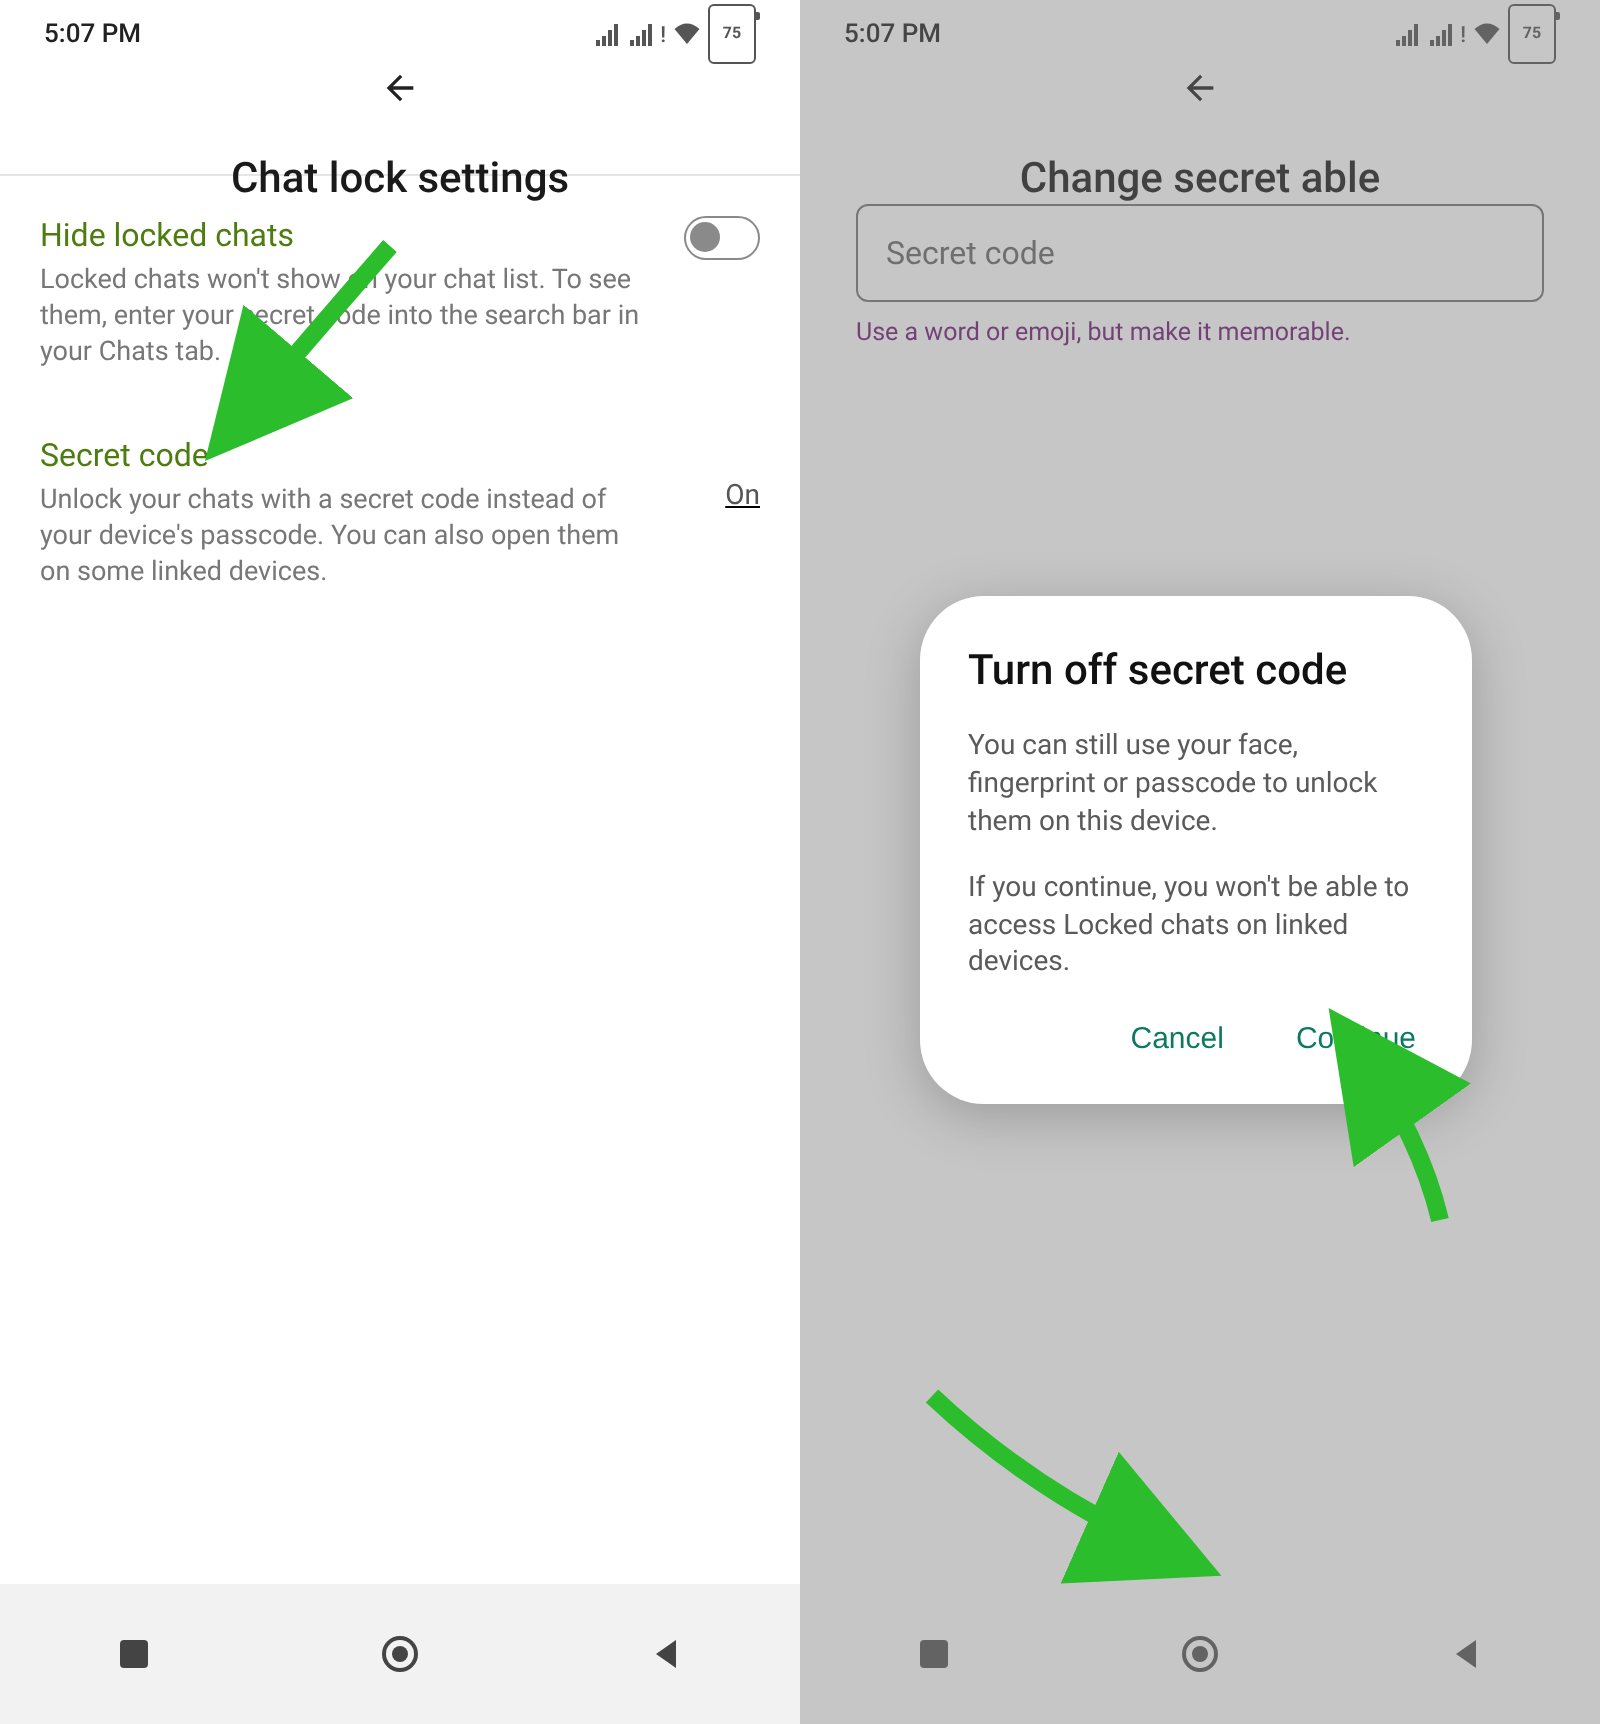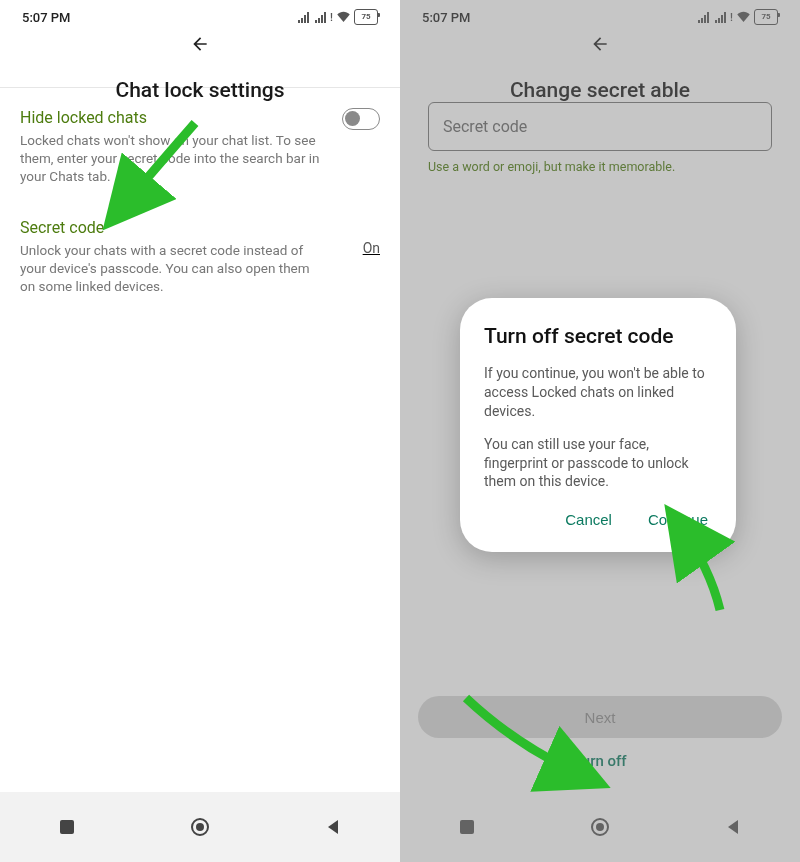--- a/index.html
+++ b/index.html
@@ -10,21 +10,21 @@
   .screen.right { filter: none; }
   .screen.right .dim-layer { background: #fff; }
 
   
   .status-bar { height: 34px; display: flex; align-items: center; justify-content: space-between; padding: 0 22px 0 22px; font-size: 13px; font-weight: 500; color: #222; }
   .status-icons { display: flex; align-items: center; gap: 3px; }
   .sig { display:inline-flex; align-items:flex-end; gap:1px; height:12px; }
   .sig i { width:2px; background:#555; display:inline-block; }
   .excl { font-size:11px; margin-left:1px; color:#555; }
   .wifi-svg { width:15px; height:12px; }
-  .batt { width:24px; height:16px; border:1px solid #555; border-radius:3px; position:relative; display:flex; align-items:center; justify-content:center; }
+  .batt { width:24px; height:30px; border:1px solid #555; border-radius:3px; position:relative; display:flex; align-items:center; justify-content:center; }
   .batt::after { content:""; position:absolute; right:-3px; top:3px; width:2px; height:4px; background:#555; border-radius:0 1px 1px 0; }
   .batt span { font-size:8px; font-weight:700; color:#555; line-height:1; }
 
   
   .header { height: 54px; display:flex; align-items:center; padding: 0 14px; gap: 24px; border-bottom: 1px solid rgba(0,0,0,0); flex-direction: column; }
   .header.bordered { border-bottom-color: #e6e6e6; }
   .back-arrow { width:22px; height:22px; display:flex; align-items:center; justify-content:center; }
   .header h1 { font-size: 21px; font-weight: 500; color:#1a1a1a; }
 
   .content { padding: 10px 20px; flex:1; }
@@ -36,21 +36,21 @@
   .row-side { display:flex; align-items:center; min-width:44px; justify-content:flex-end;text-decoration:underline; }
   .on-label { font-size:14px; color:#555; }
 
   .toggle { width:38px; height:22px; border:1.5px solid #8a8a8a; border-radius:20px; position:relative; background:#fff; }
   .toggle .knob { position:absolute; top:1.5px; left:2px; width:15px; height:15px; border-radius:50%; background:#8a8a8a; }
 
   
   .rcontent { padding: 14px 28px; }
   .rdesc { font-size: 14px; color:#4e4e4e; text-align:center; line-height:1.4; margin: 6px 4px 24px; }
   .input-box { border:1px solid #777; border-radius:6px; padding: 14px 14px; font-size:16px; color:#6a6a6a; }
-  .hint { font-size: 12.5px; color:#4d7c0f; margin-top:8px; }
+  .hint { font-size: 12.5px; color:#701a75; margin-top:8px; }
 
   .bottom-actions { position:absolute; left:0; right:0; bottom:92px; padding: 0 18px; text-align:center; }
   .next-btn { width:100%; background:#d8d8d8; color:#8c8c8c; border:none; border-radius:26px; height:42px; font-size:15px; }
   .turnoff { margin-top: 14px; color:#0c7a60; font-size:15px; font-weight:500; display:inline-block; }
 
   
   .scrim { position:absolute; inset:0; background:rgba(120,120,120,0.42); }
 
   
   .dialog { position:absolute; left:60px; right:64px; top:298px; background:#fff; border-radius:32px; padding: 26px 24px 18px; box-shadow: 0 6px 28px rgba(0,0,0,0.22); }
@@ -194,24 +194,20 @@
         <svg width="20" height="20" viewBox="0 0 24 24">
             <path d="M20 11H7.8l5.6-5.6L12 4l-8 8 8 8 1.4-1.4L7.8 13H20z" fill="#222"></path>
           </svg>
       </span>
       <h1>Change secret able</h1>
     </div>
     <div class="rcontent">
       <div class="input-box">Secret code</div>
       <div class="hint">Use a word or emoji, but make it memorable.</div>
     </div>
-    <div class="bottom-actions">
-      <button class="next-btn">Next</button>
-      <span class="turnoff">Turn off</span>
-    </div>
     <div class="navbar">
       <span class="nav-icon">
           <svg width="16" height="16">
             <rect x="1" y="1" width="14" height="14" rx="2" fill="#555"></rect>
           </svg>
         </span>
       <span class="nav-icon">
           <svg width="20" height="20">
             <circle cx="10" cy="10" r="8" fill="none" stroke="#555" stroke-width="2"></circle>
             <circle cx="10" cy="10" r="4" fill="#555"></circle>
@@ -222,22 +218,22 @@
             <path d="M13,1 L3,8 L13,15 Z" fill="#555"></path>
           </svg>
         </span>
     </div>
   </div>
 
   <div class="scrim"></div>
 
   <div class="dialog">
     <h2>Turn off secret code</h2>
+    <p>You can still use your face, fingerprint or passcode to unlock them on this device.</p>
     <p>If you continue, you won't be able to access Locked chats on linked devices.</p>
-    <p>You can still use your face, fingerprint or passcode to unlock them on this device.</p>
     <div class="dialog-actions">
       <button>Cancel</button>
       <button>Continue</button>
     </div>
   </div>
 
   <div class="arrow" style="left:265px; top:518px;">
     <svg width="90" height="100">
         <defs>
           <marker id="ah2" markerWidth="8" markerHeight="8" refX="5" refY="4" orient="auto">

